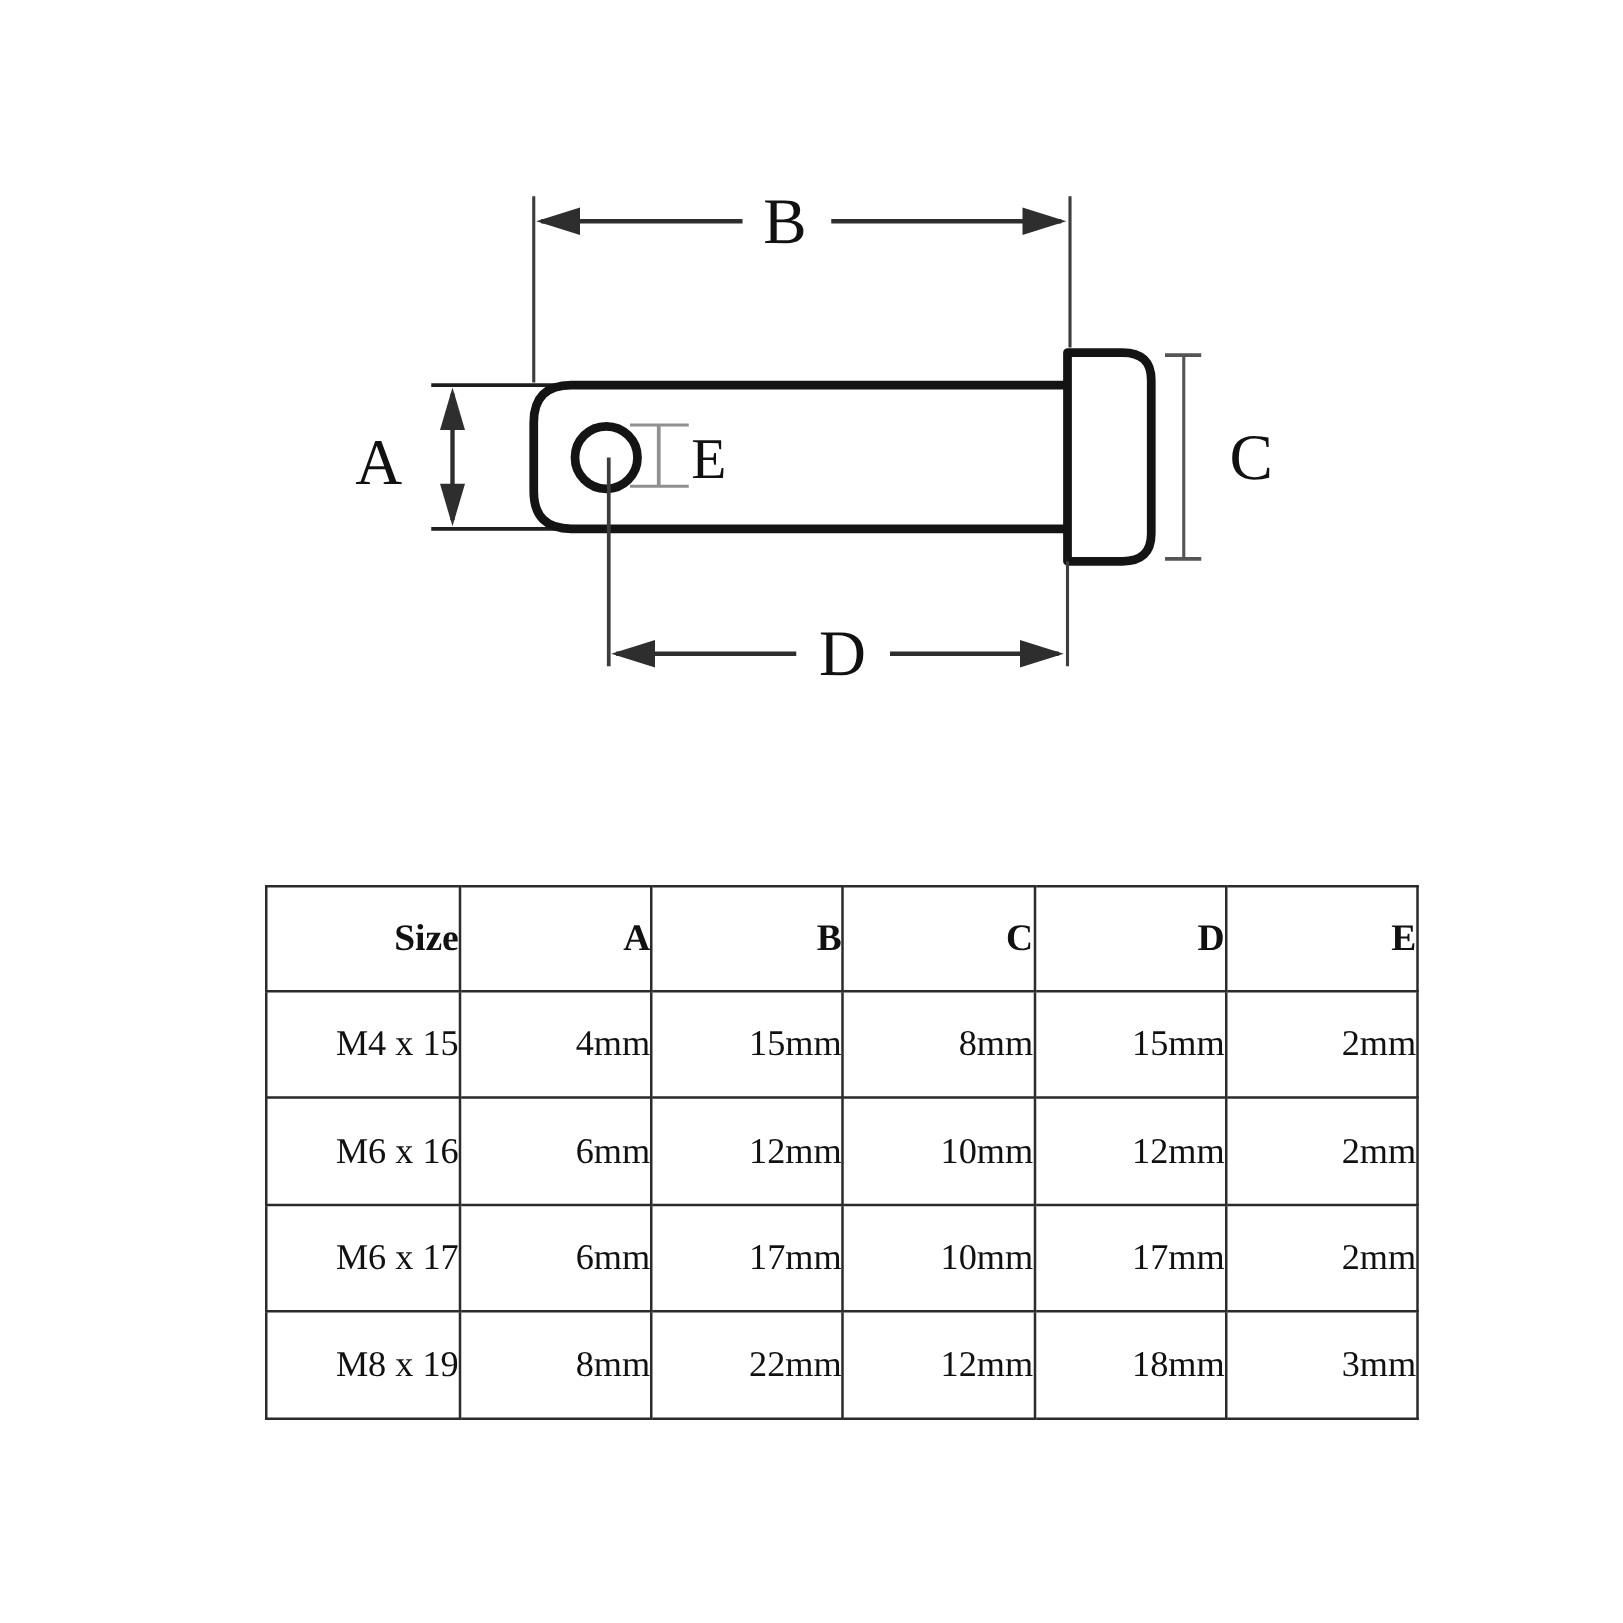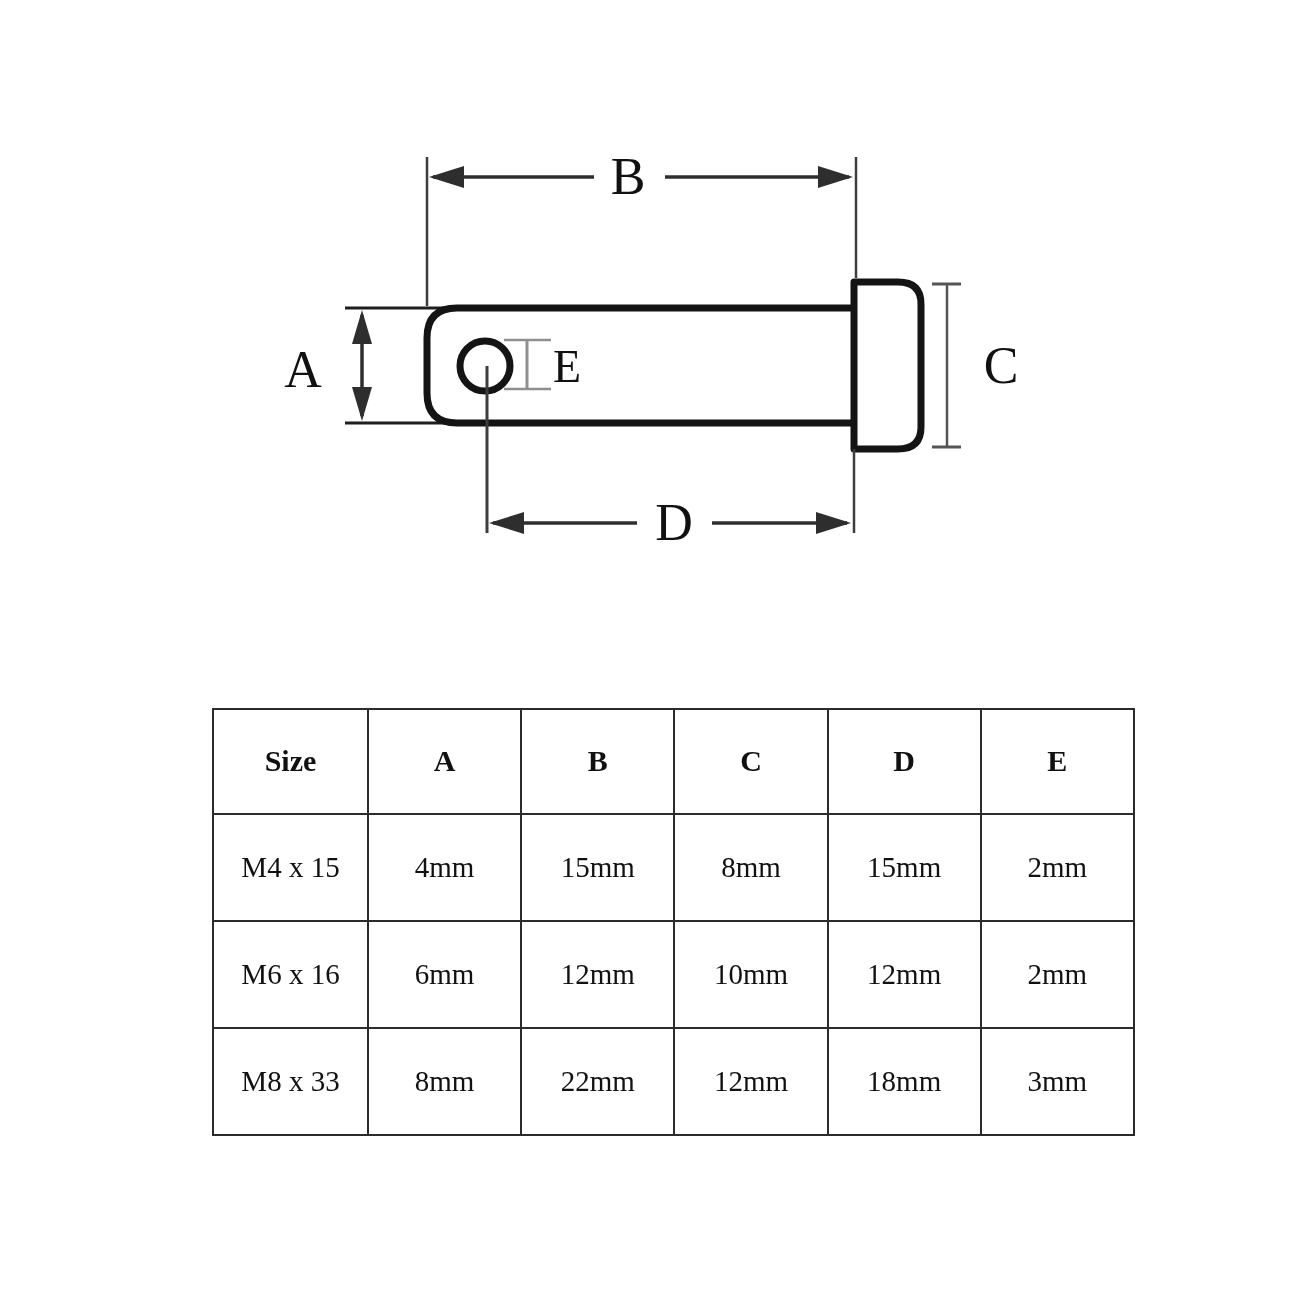--- a/index.html
+++ b/index.html
@@ -35,21 +35,21 @@
   table.spec {
     border-collapse: collapse;
     table-layout: fixed;
     width: 921px;
     height: 428px;
     font-family: "Liberation Serif", serif;
     color: #111111;
   }
   table.spec th, table.spec td {
     border: 2px solid #2b2b2b;
-    text-align: center;
+    text-align: right;
     vertical-align: middle;
     padding: 0;
     background: #ffffff;
   }
   table.spec th {
     font-weight: bold;
     font-size: 30px;
   }
   table.spec td {
     font-weight: normal;
@@ -137,21 +137,29 @@
       </tr>
       <tr class="row">
         <td>M6 x 16</td>
         <td>6mm</td>
         <td>12mm</td>
         <td>10mm</td>
         <td>12mm</td>
         <td>2mm</td>
       </tr>
       <tr class="row">
-        <td>M8 x 33</td>
+        <td>M6 x 17</td>
+        <td>6mm</td>
+        <td>17mm</td>
+        <td>10mm</td>
+        <td>17mm</td>
+        <td>2mm</td>
+      </tr>
+      <tr class="row">
+        <td>M8 x 19</td>
         <td>8mm</td>
         <td>22mm</td>
         <td>12mm</td>
         <td>18mm</td>
         <td>3mm</td>
       </tr>
     </tbody>
       </table>
   </div>
 </div>

